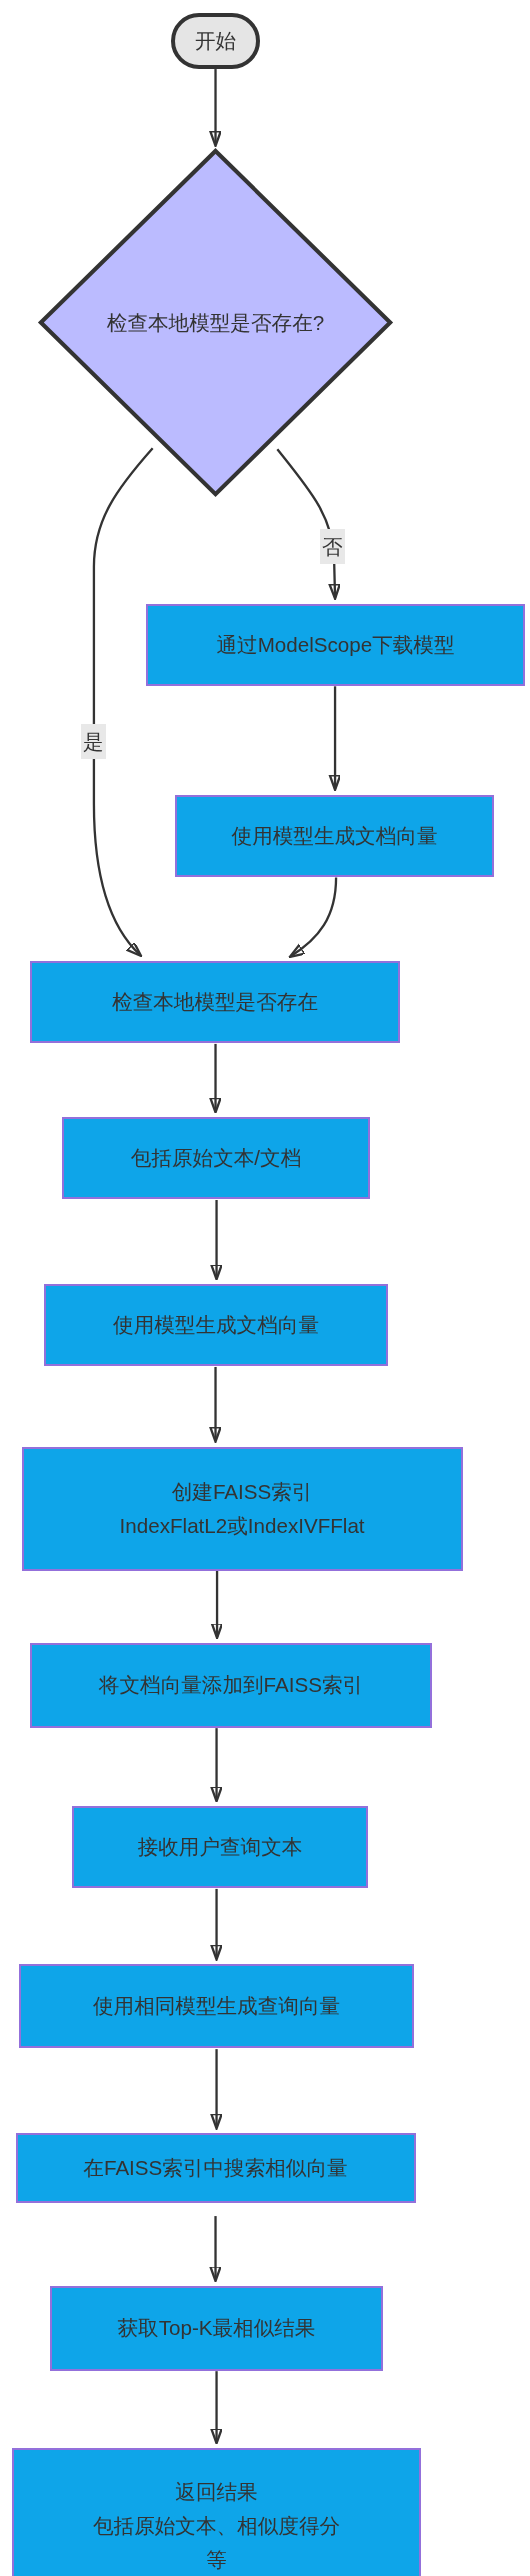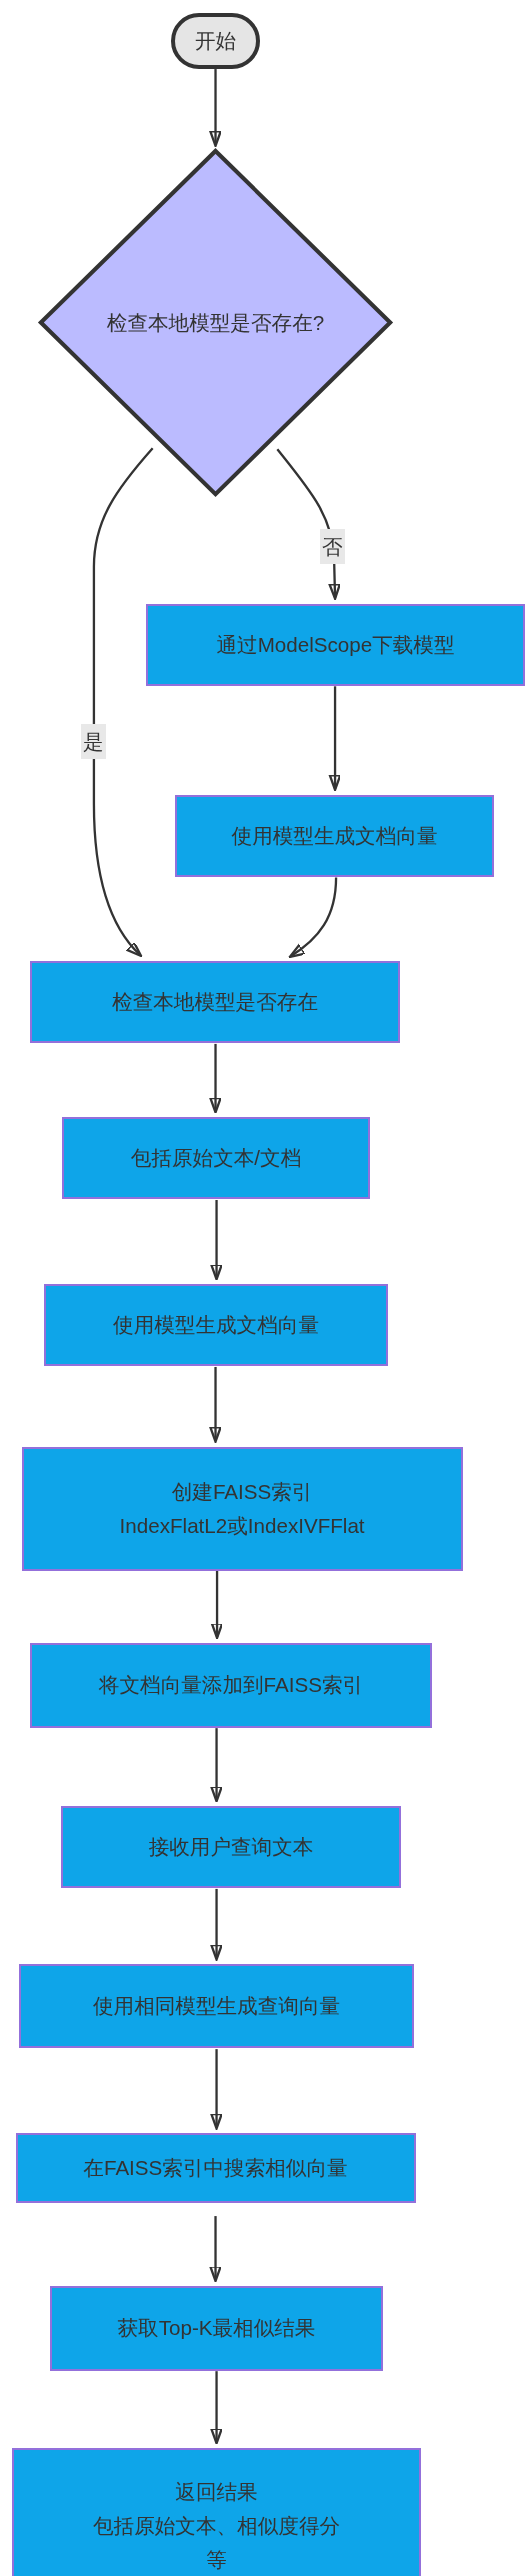--- a/index.html
+++ b/index.html
@@ -116,21 +116,21 @@
 
   <div class="node process multiline" style="left:21.6px;top:1447px;width:441px;height:124px;">
     <span>创建FAISS索引</span>
     <span>IndexFlatL2或IndexIVFFlat</span>
   </div>
 
   <div class="node process" style="left:30px;top:1643px;width:402px;height:85px;">
     <span>将文档向量添加到FAISS索引</span>
   </div>
 
-  <div class="node process" style="left:61px;top:1806px;width:340px;height:82px;">
+  <div class="node process" style="left:72px;top:1806px;width:296px;height:82px;">
     <span>接收用户查询文本</span>
   </div>
 
   <div class="node process" style="left:19px;top:1964px;width:395px;height:84px;text-align:right;">
     <span>使用相同模型生成查询向量</span>
   </div>
 
   <div class="node process" style="left:15.5px;top:2133px;width:400px;height:70px;">
     <span>在FAISS索引中搜索相似向量</span>
   </div>

